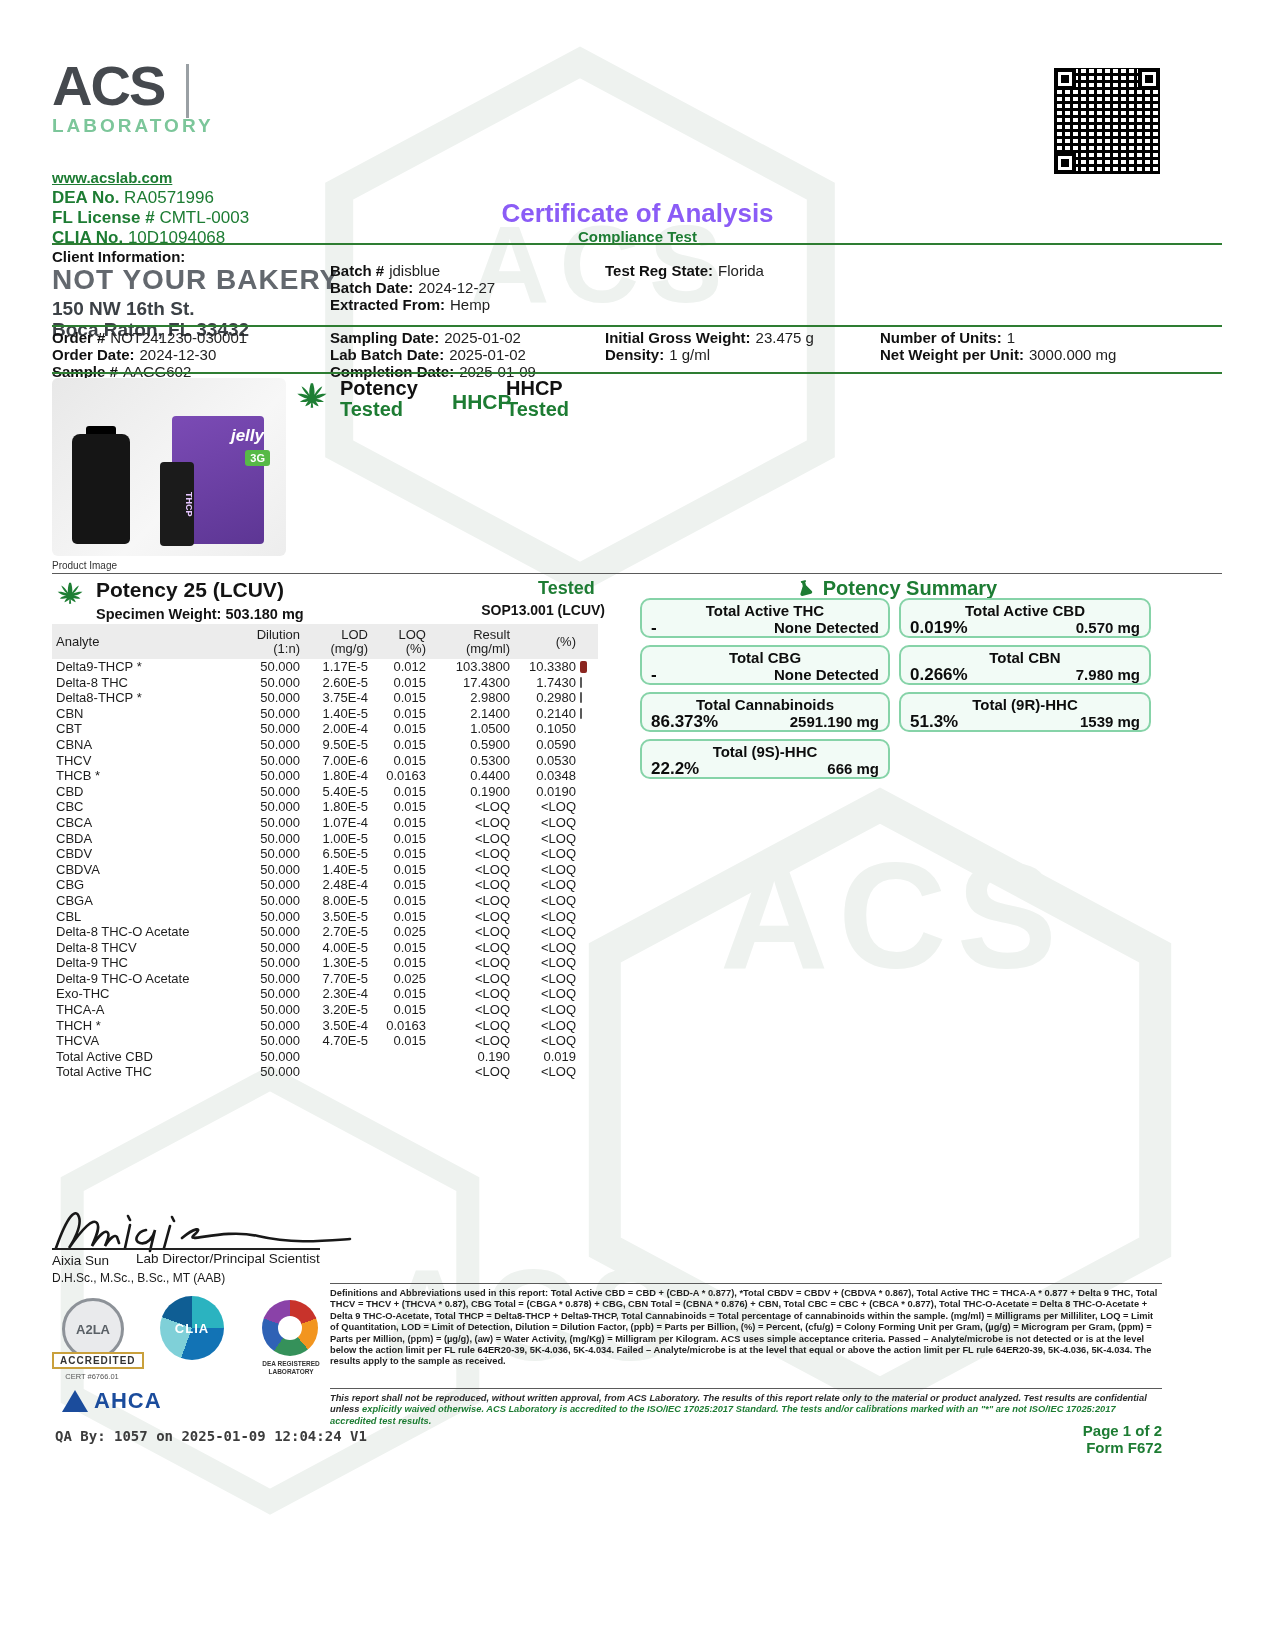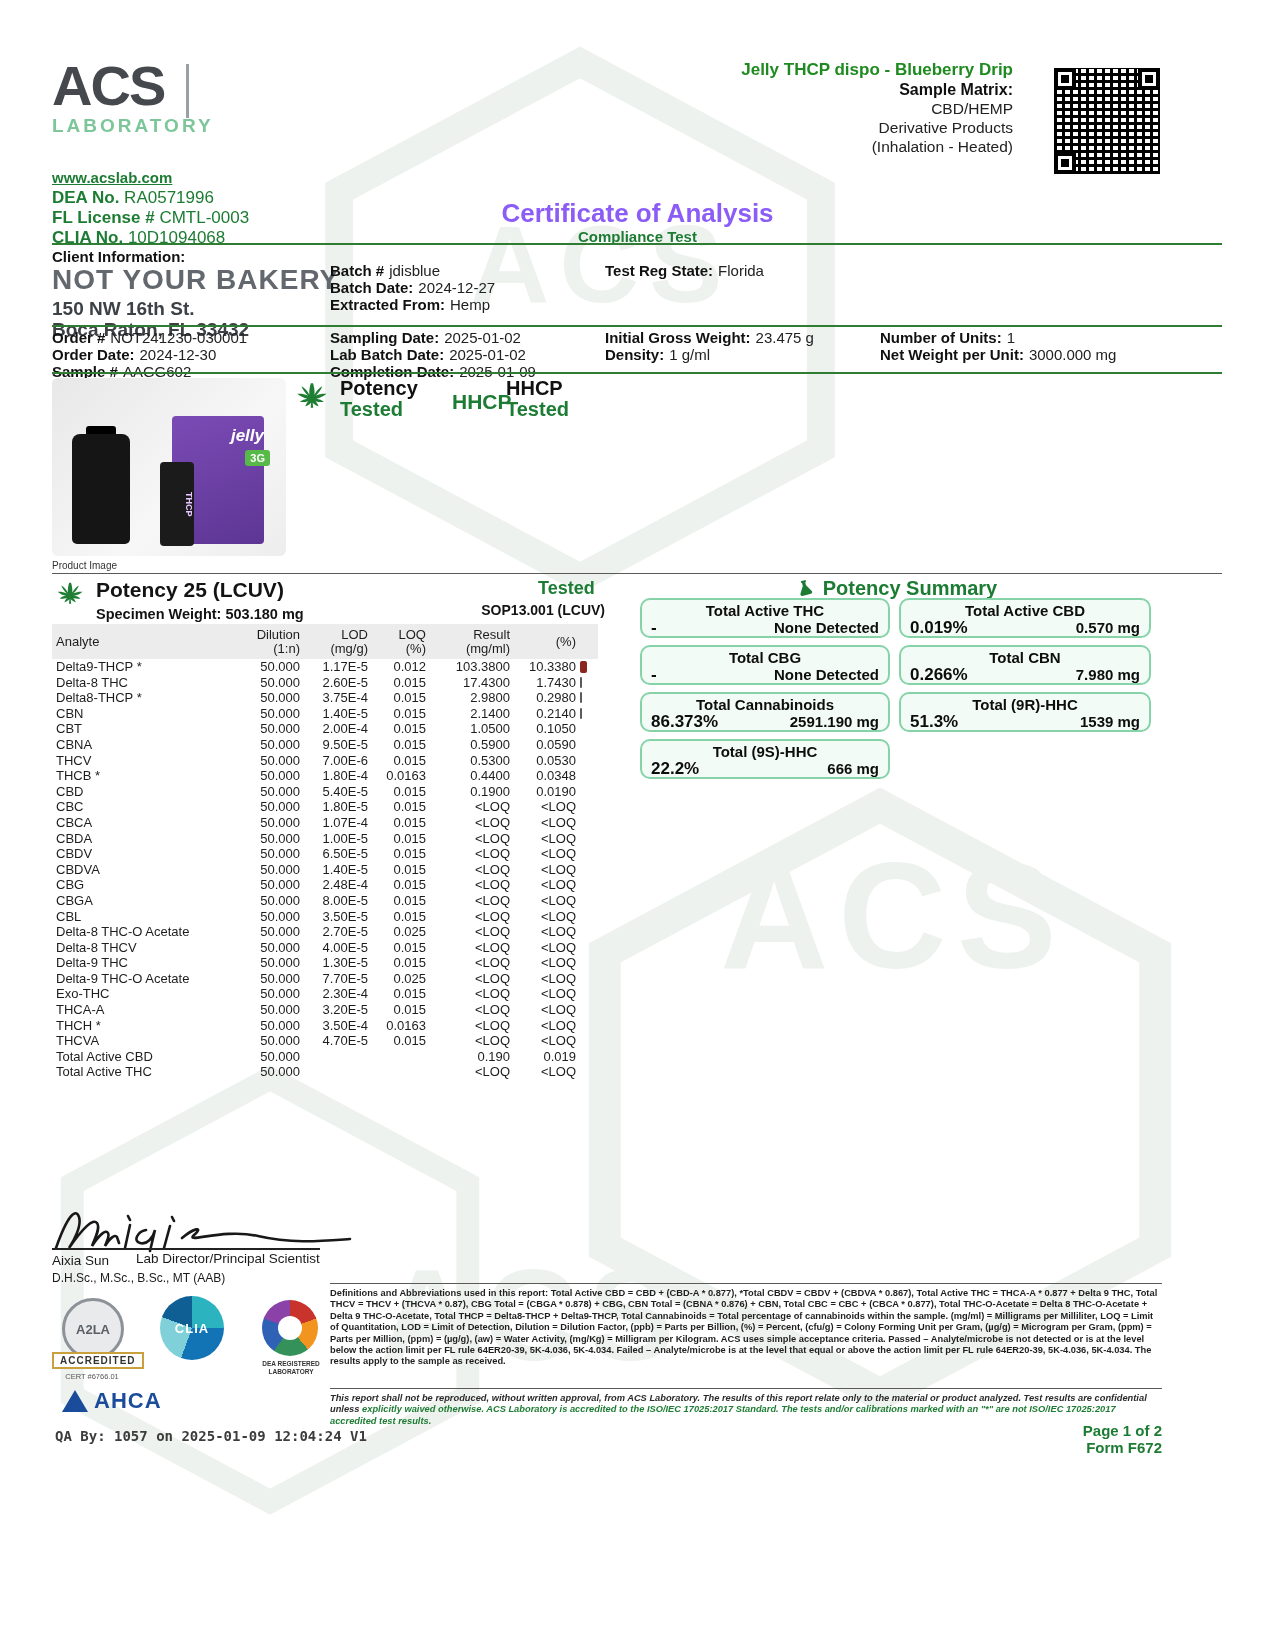--- a/index.html
+++ b/index.html
@@ -132,27 +132,20 @@
   </div>
   <div class="abs logo-div" style="left:186px;top:64px;"></div>
 
   <div class="abs site" style="left:52px;top:169px;">www.acslab.com</div>
   <div class="abs lic" style="left:52px;top:188px;">
     <div class="nowrap"><b>DEA No.</b> <span>RA0571996</span></div>
     <div class="nowrap"><b>FL License #</b> <span>CMTL-0003</span></div>
     <div class="nowrap"><b>CLIA No.</b> <span>10D1094068</span></div>
   </div>
 
-  <div class="abs prod" style="right:262px;top:60px;width:430px;">
-    <div class="prod-name">Jelly THCP dispo - Blueberry Drip</div>
-    <div class="prod-lbl">Sample Matrix:</div>
-    <div class="prod-line">CBD/HEMP</div>
-    <div class="prod-line">Derivative Products</div>
-    <div class="prod-line">(Inhalation - Heated)</div>
-  </div>
 
   <div class="abs qr" style="left:1054px;top:68px;">
     <div class="finder" style="left:0;top:0;"></div>
     <div class="finder" style="right:0;top:0;"></div>
     <div class="finder" style="left:0;bottom:0;"></div>
   </div>
 
   <div class="abs title" style="left:0;right:0;top:198px;">Certificate of Analysis</div>
   <div class="abs subtitle" style="left:0;right:0;top:228px;">Compliance Test</div>
 

